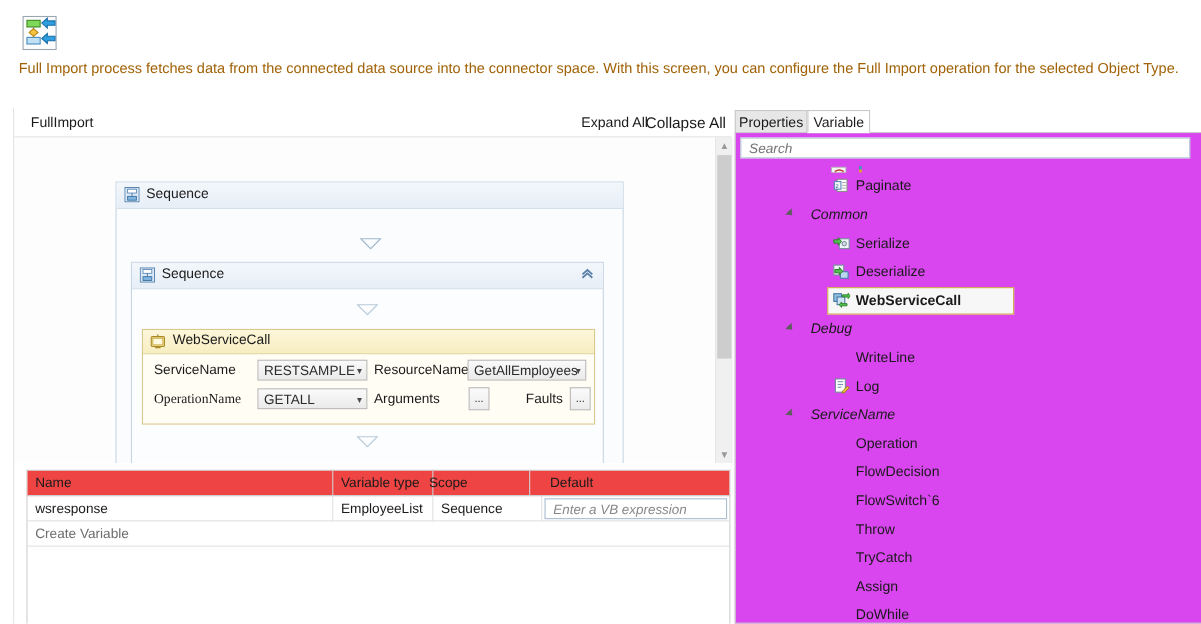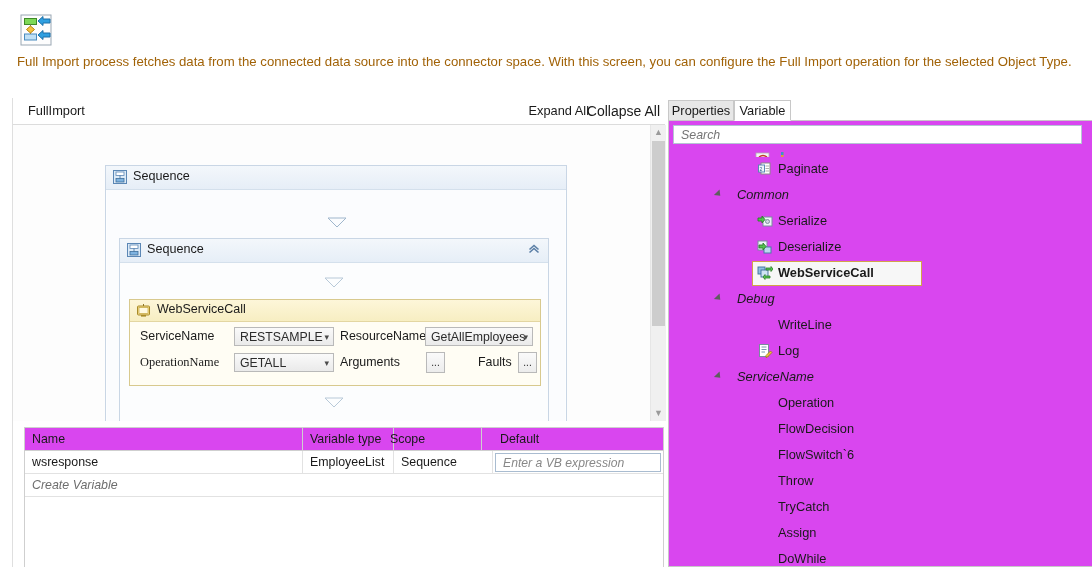--- a/index.html
+++ b/index.html
@@ -149,31 +149,31 @@
   .var-panel {
     position: absolute; left: 0; top: 325px; width: 652px; height: 144px;
     background: #fff;
   }
   .var-grid {
     position: absolute; left: 11px; top: 4px; width: 640px; height: 140px;
     border: 1px solid #cfcfcf; border-bottom: none;
     background: #fff; box-sizing: border-box;
   }
   .vg-row { position: relative; width: 100%; height: 23px; box-sizing: border-box; }
-  .vg-head { background: #d946ef; border-bottom: 1px solid #cfcfcf; }
+  .vg-head { background: #ef4444; border-bottom: 1px solid #cfcfcf; }
   .vg-data { border-bottom: 1px solid #e2e2e2; }
   .vg-create { border-bottom: 1px solid #e2e2e2; }
   .vg-cell {
     position: absolute; top: 0; height: 23px;
     font-size: 12.4px; line-height: 23px; padding-left: 7px;
     color: #1a1a1a; box-sizing: border-box; overflow: hidden; white-space: nowrap;
   }
   .vg-head .vg-cell { border-right: 1px solid #cfcfcf; }
   .vg-data .vg-cell { border-right: 1px solid #e2e2e2; }
-  .vg-create .vg-cell { color: #6d6d6d; font-style: italic; border: none; }
+  .vg-create .vg-cell { color: #6d6d6d; border: none; }
   .vb-expr {
     position: absolute; left: 470px; top: 2px; width: 166px; height: 19px;
     border: 1px solid #a9bcd0; background: #fff;
     font-size: 12.2px; font-style: italic; color: #888;
     line-height: 19px; padding-left: 7px; box-sizing: border-box;
   }
 
   
   .tb-pane { position: absolute; left: 668px; top: 100px; width: 424px; height: 467px; }
   .tb-tabs { position: absolute; left: 0; top: 0; height: 21px; }

